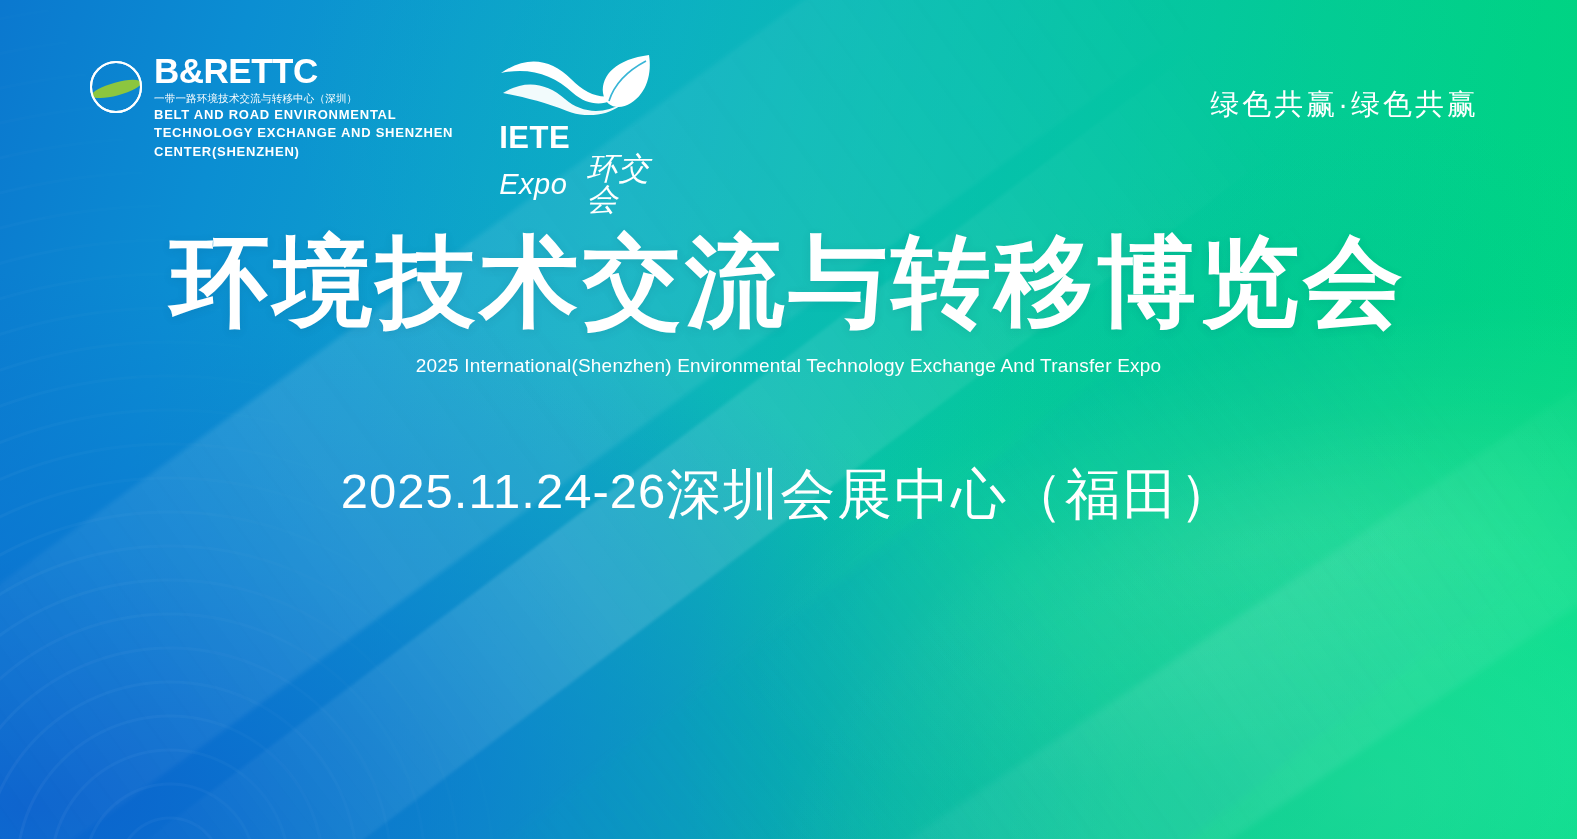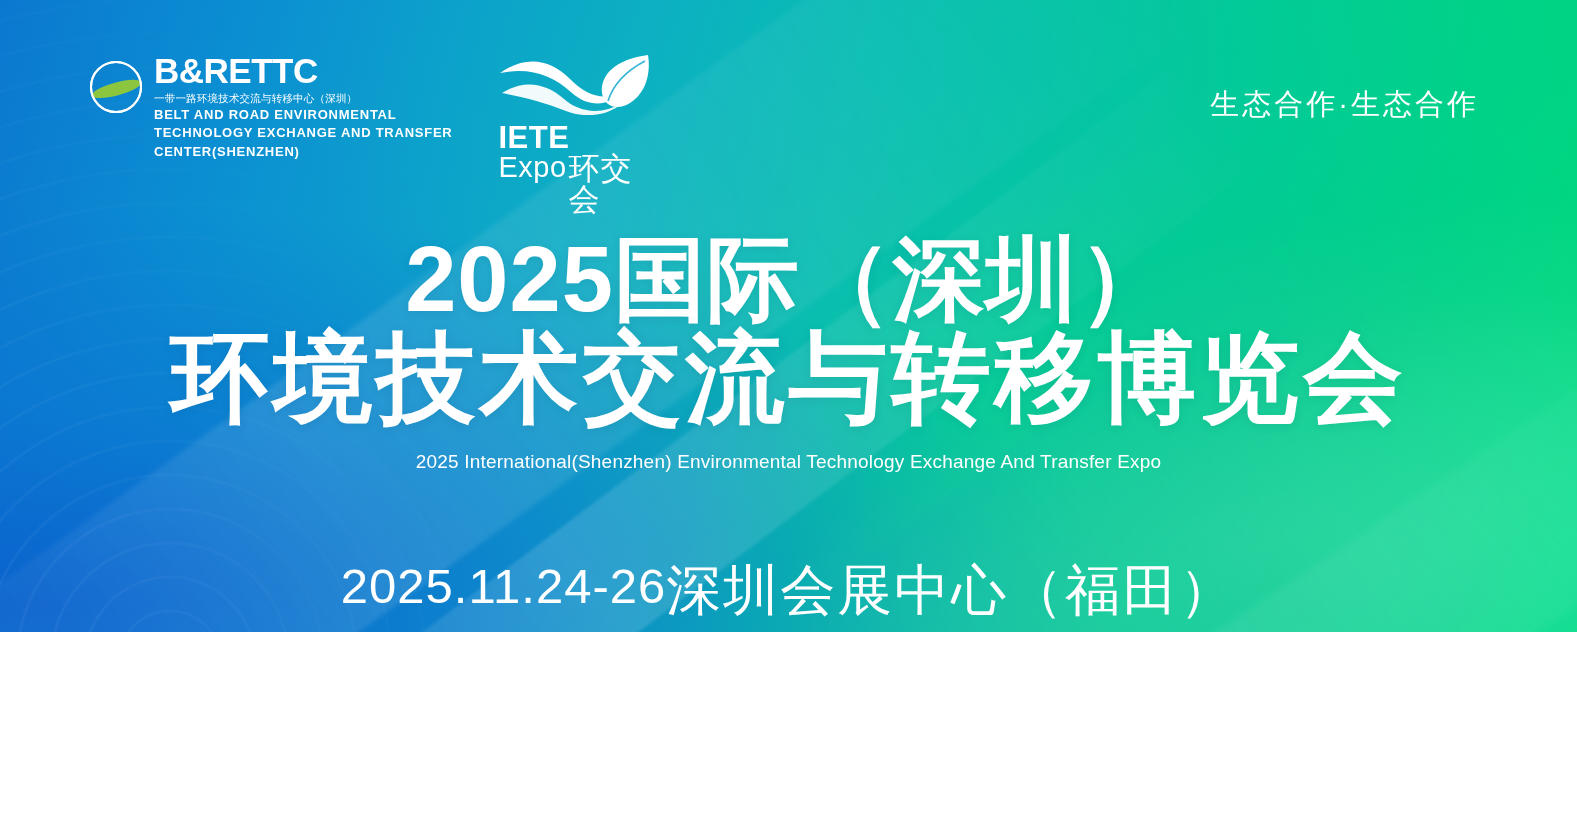--- a/index.html
+++ b/index.html
@@ -1,21 +1,21 @@
 <!DOCTYPE html>
 <html><head>
 <meta charset="utf-8">
 <style>
   html,body{margin:0;padding:0;background:#fff;}
   *{box-sizing:border-box;}
   body{font-family:"Liberation Sans","DejaVu Sans",sans-serif;}
 
   .banner{
     position:relative;
-    width:1577px;height:632px;
+    width:1577px;height:839px;
     overflow:hidden;
     background:linear-gradient(105deg,
         #0b78cf 0%,
         #0b8ed2 14%,
         #0d9ecd 26%,
         #0fadc4 38%,
         #0bbcb0 50%,
         #07c79c 62%,
         #03cf8c 74%,
         #00d482 86%,
@@ -132,21 +132,21 @@
   }
 
   
   .iete{position:relative;width:160px;height:108px;}
   .iete-art{position:absolute;top:0;left:4px;width:156px;height:62px;}
   .iete-words{position:absolute;left:4px;top:50px;margin-top:20px;}
   .iete-abbr{
     color:#fff;font-weight:bold;font-size:31px;line-height:.95;
     letter-spacing:.5px;font-family:"Liberation Sans",sans-serif;
   }
-  .iete-sub{display:flex;align-items:flex-start;gap:2px;margin-top:1px;}
+  .iete-sub{display:flex;align-items:center;gap:19px;margin-top:1px;font-style:italic;}
   .iete-expo{color:#fff;font-size:29px;line-height:1;font-weight:400;letter-spacing:.5px;}
   .iete-cn{color:#fff;font-size:31px;line-height:1;font-weight:500;letter-spacing:1px;}
 
   .slogan{
     margin-left:auto;margin-right:98px;
     color:#fff;font-size:29px;letter-spacing:3px;font-weight:400;
     white-space:nowrap;
   }
 
   
@@ -215,21 +215,21 @@
               <ellipse cx="28" cy="30" rx="25.5" ry="6.5" fill="#8cc63f"></ellipse>
             </g>
             <circle cx="28" cy="28" r="25" fill="none" stroke="#ffffff" stroke-width="2"></circle>
           </svg>
         </span>
         <span class="brettc-text">
           <span class="brettc-title">B&amp;RETTC</span>
           <span class="brettc-cn">一带一路环境技术交流与转移中心（深圳）</span>
           <span class="brettc-en">
             <span>BELT AND ROAD ENVIRONMENTAL</span><br>
-            <span>TECHNOLOGY EXCHANGE AND TRANSFER</span><br>
+            <span>TECHNOLOGY EXCHANGE AND SHENZHEN</span><br>
             <span>CENTER(SHENZHEN)</span>
           </span>
         </span>
       </div>
 
       <div class="iete">
         <span class="iete-art">
           <svg viewBox="0 0 156 62" width="156" height="62">
 
             <path d="M2 20 C 28 2, 52 6, 72 26 C 88 42, 104 48, 122 40 C 110 54, 90 54, 74 40 C 54 22, 32 14, 2 20 Z" fill="#ffffff"></path>
@@ -244,25 +244,24 @@
           <span class="iete-abbr">IETE</span>
           <span class="iete-sub">
             <span class="iete-expo">Expo</span>
             <span class="iete-cn">环交会</span>
           </span>
         </span>
       </div>
 
     </div>
 
-    <div class="slogan">生态合作·生态合作</div>
+    <div class="slogan">绿色共赢·绿色共赢</div>
   </div>
 
   <div class="content">
-    <div class="title-1">2025国际（深圳）</div>
     <div class="title-2">环境技术交流与转移博览会</div>
     <div class="subtitle-en">2025 International(Shenzhen) Environmental Technology Exchange And Transfer Expo</div>
 
     <div class="meta">
       <div class="meta-date">2025.11.24-26</div>
       <div class="meta-venue">深圳会展中心（福田）</div>
     </div>
   </div>
 
 </div>

